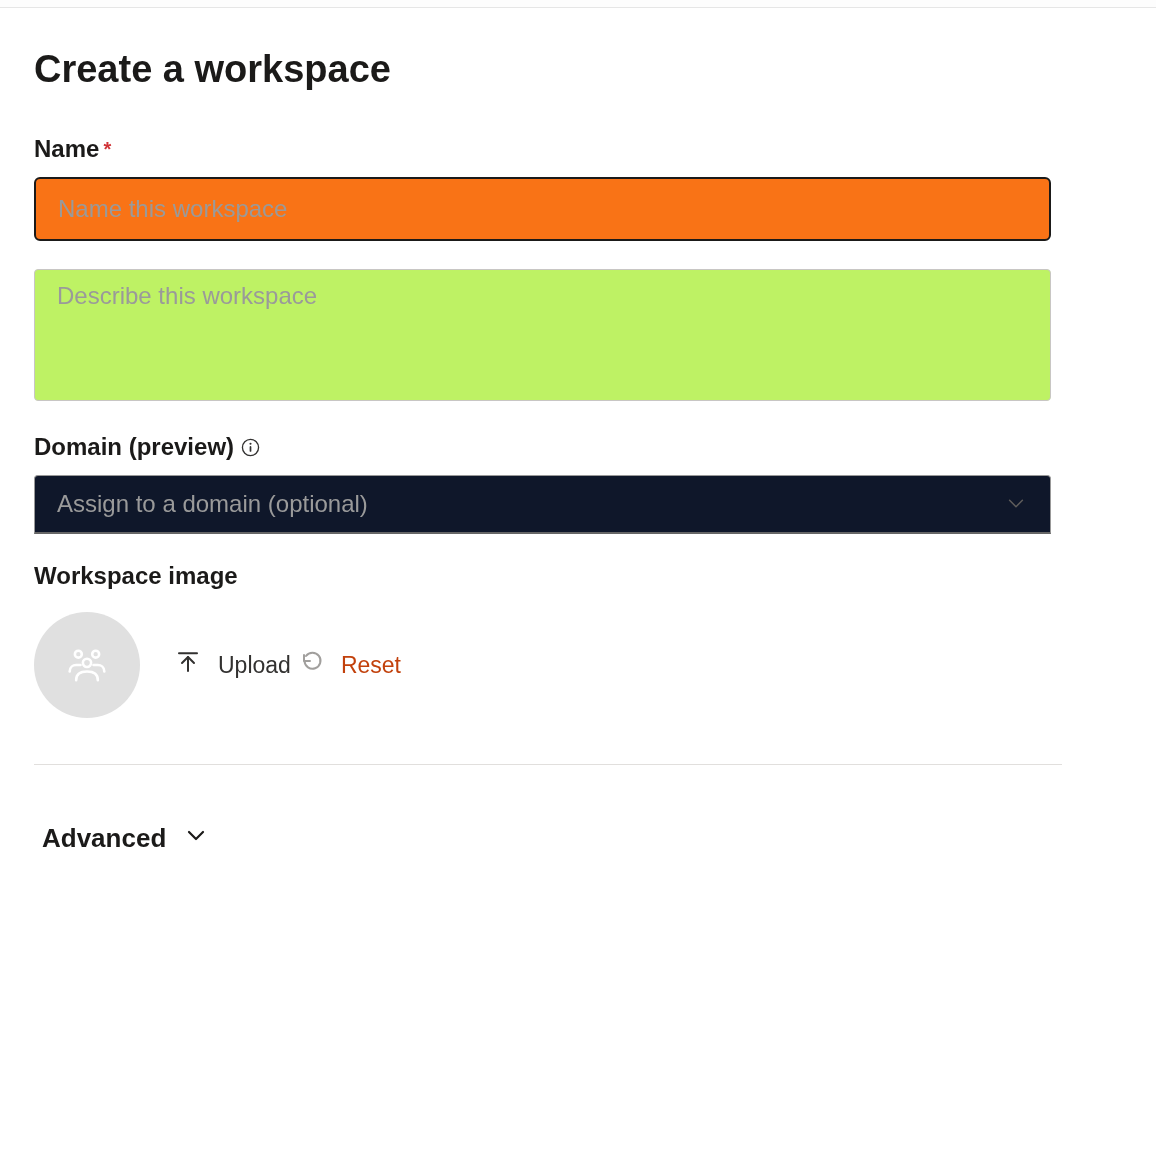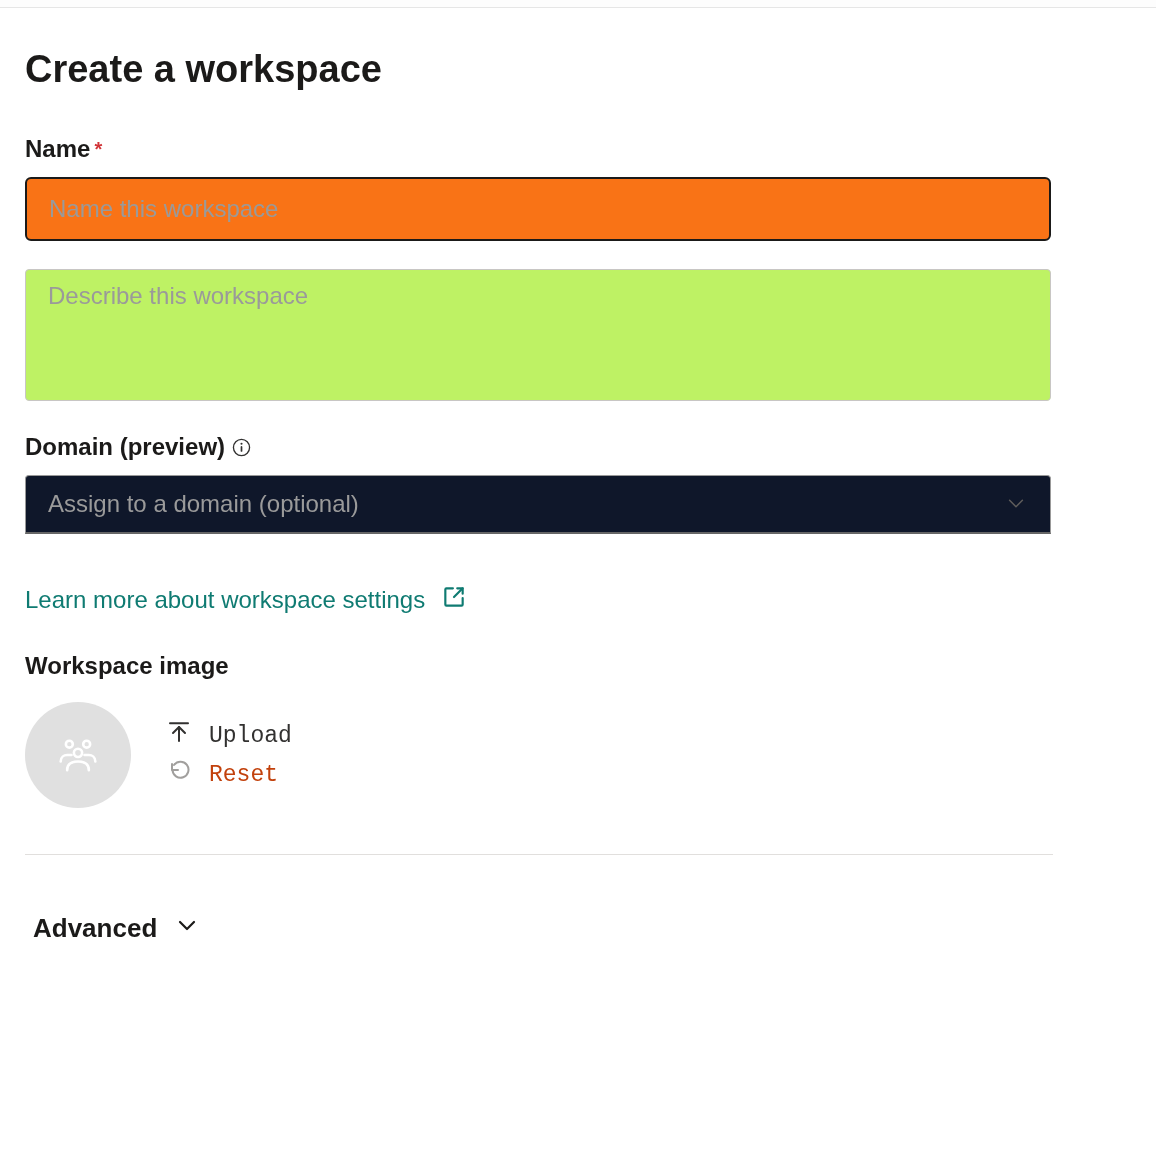--- a/index.html
+++ b/index.html
@@ -15,21 +15,21 @@
       height: 1152px;
       padding: 0;
     }
     .top-border {
       height: 8px;
       width: 100%;
       background: #fdfdfd;
       border-bottom: 1px solid #e6e6e6;
     }
     .container {
-      padding: 40px 35px 0 25px;
+      padding: 40px 35px 0 34px;
       max-width: 1086px;
     }
     .page-title {
       font-size: 38px;
       font-weight: 700;
       color: #1b1a19;
       margin-bottom: 44px;
     }
     .field-group {
       margin-bottom: 28px;
@@ -139,23 +139,22 @@
       width: 106px;
       height: 106px;
       border-radius: 50%;
       background: #e0e0e0;
       display: flex;
       align-items: center;
       justify-content: center;
     }
     .image-actions {
       display: flex;
-      flex-direction: column;
+      flex-direction: row;
       gap: 8px;
-      font-family: Liberation Mono, monospace;
     }
     .image-action {
       display: flex;
       align-items: center;
       gap: 18px;
       font-size: 23px;
       cursor: pointer;
       background: none;
       border: none;
       font-family: inherit;
@@ -224,30 +223,20 @@
     <div class="select-wrapper">
       <div class="select-input">Assign to a domain (optional)</div>
       <span class="select-chevron">
         <svg width="22" height="22" viewBox="0 0 24 24" fill="none">
           <path d="M5 9 L12 16 L19 9" stroke="#605e5c" stroke-width="1.6" stroke-linecap="round" stroke-linejoin="round"></path>
         </svg>
       </span>
     </div>
   </div>
 
-  <a class="learn-more-link">
-    <span>Learn more about workspace settings</span>
-    <span>
-      <svg width="26" height="26" viewBox="0 0 24 24" fill="none">
-        <path d="M11 4 H5 C4.4 4 4 4.4 4 5 V19 C4 19.6 4.4 20 5 20 H19 C19.6 20 20 19.6 20 19 V13" stroke="#0f7b72" stroke-width="2" stroke-linecap="round"></path>
-        <path d="M15 4 H20 V9" stroke="#0f7b72" stroke-width="2" stroke-linecap="round" stroke-linejoin="round"></path>
-        <path d="M20 4 L12 12" stroke="#0f7b72" stroke-width="2" stroke-linecap="round"></path>
-      </svg>
-    </span>
-  </a>
 
   <div>
     <div class="image-section-title">Workspace image</div>
     <div class="image-row">
       <div class="avatar-placeholder">
         <svg width="52" height="52" viewBox="0 0 48 48" fill="none">
           <circle cx="16" cy="14" r="3.2" stroke="#ffffff" stroke-width="2.4"></circle>
           <circle cx="32" cy="14" r="3.2" stroke="#ffffff" stroke-width="2.4"></circle>
           <circle cx="24" cy="22" r="3.8" stroke="#ffffff" stroke-width="2.4"></circle>
           <path d="M8 30 C8 26 11 24 14 24 L18 24" stroke="#ffffff" stroke-width="2.4" stroke-linecap="round"></path>

